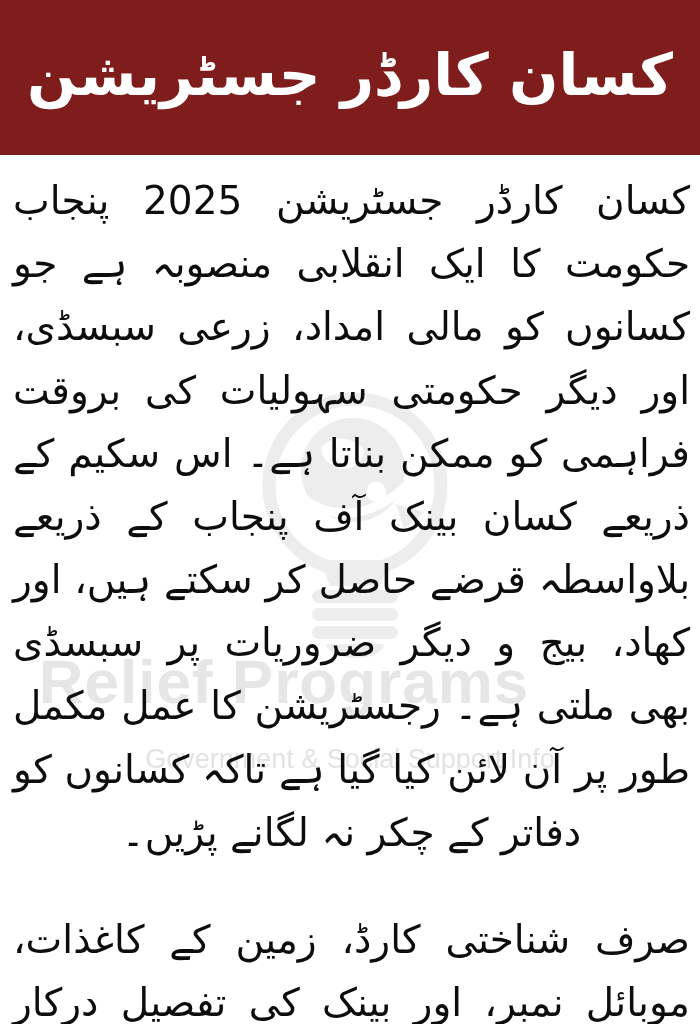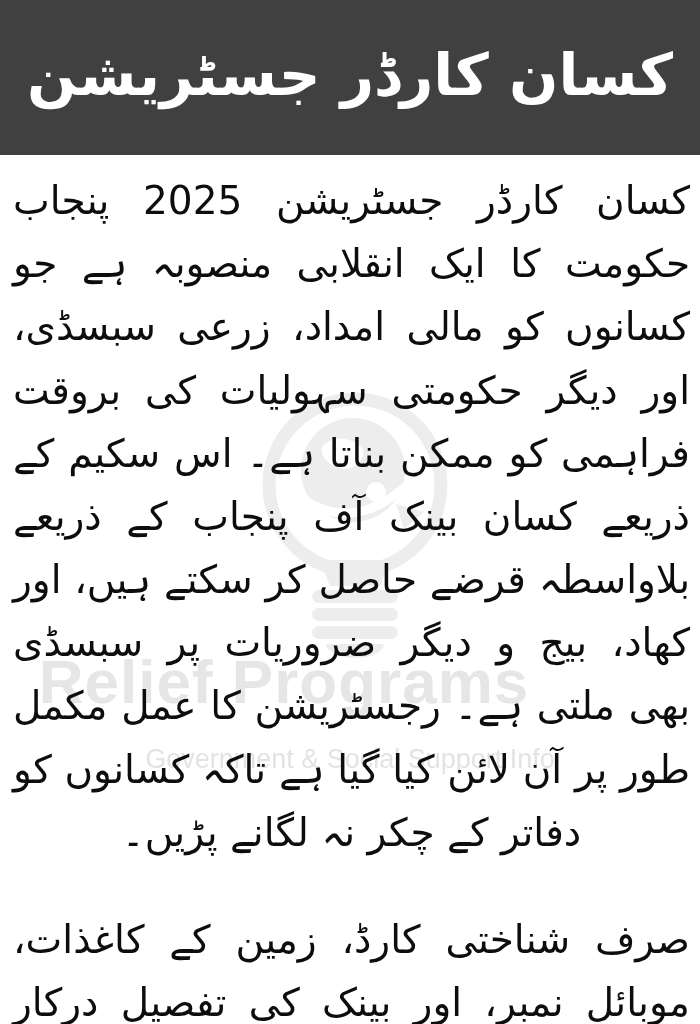--- a/index.html
+++ b/index.html
@@ -12,21 +12,21 @@
     background: #ffffff;
     overflow: hidden;
     position: relative;
     font-family: "DejaVu Sans", sans-serif;
   }
 
   
   .banner {
     width: 700px;
     height: 155px;
-    background: #404040;
+    background: #7f1d1d;
     display: flex;
     align-items: center;
     justify-content: center;
   }
   .banner-title {
     direction: rtl;
     color: #ffffff;
     font-size: 58px;
     font-weight: bold;
     line-height: 1;

